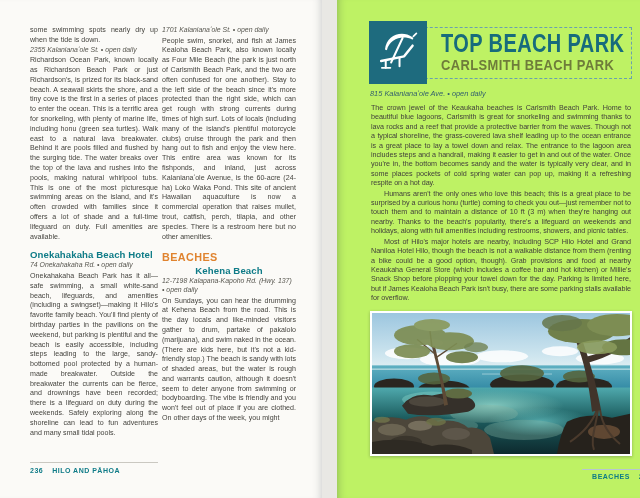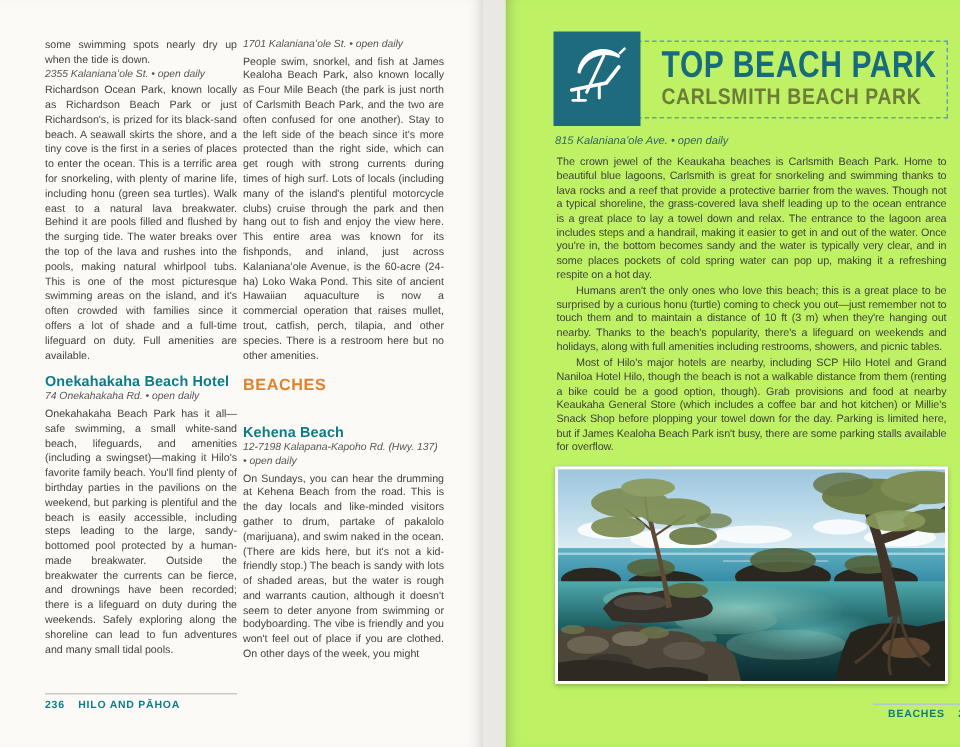--- a/index.html
+++ b/index.html
@@ -59,21 +59,21 @@
       <p class="addr">74 Onekahakaha Rd. • open daily</p>
       <p class="body">Onekahakaha Beach Park has it all—safe swimming, a small white-sand beach, lifeguards, and amenities (including a swingset)—making it Hilo's favorite family beach. You'll find plenty of birthday parties in the pavilions on the weekend, but parking is plentiful and the beach is easily accessible, including steps leading to the large, sandy-bottomed pool protected by a human-made breakwater. Outside the breakwater the currents can be fierce, and drownings have been recorded; there is a lifeguard on duty during the weekends. Safely exploring along the shoreline can lead to fun adventures and many small tidal pools.</p>
     </div>
 
     <div class="col col2">
       <p class="addr">1701 Kalanianaʻole St. • open daily</p>
       <p class="body">People swim, snorkel, and fish at James Kealoha Beach Park, also known locally as Four Mile Beach (the park is just north of Carlsmith Beach Park, and the two are often confused for one another). Stay to the left side of the beach since it's more protected than the right side, which can get rough with strong currents during times of high surf. Lots of locals (including many of the island's plentiful motorcycle clubs) cruise through the park and then hang out to fish and enjoy the view here. This entire area was known for its fishponds, and inland, just across Kalanianaʻole Avenue, is the 60-acre (24-ha) Loko Waka Pond. This site of ancient Hawaiian aquaculture is now a commercial operation that raises mullet, trout, catfish, perch, tilapia, and other species. There is a restroom here but no other amenities.</p>
 
       <h2 class="region">BEACHES</h2>
 
-      <h3 class="sec" style="margin-top:20px;">Kehena Beach</h3>
+      <h3 class="sec" style="margin-top:2px;text-align:center;">Kehena Beach</h3>
       <p class="addr">12-7198 Kalapana-Kapoho Rd. (Hwy. 137) • open daily</p>
       <p class="body">On Sundays, you can hear the drumming at Kehena Beach from the road. This is the day locals and like-minded visitors gather to drum, partake of pakalolo (marijuana), and swim naked in the ocean. (There are kids here, but it's not a kid-friendly stop.) The beach is sandy with lots of shaded areas, but the water is rough and warrants caution, although it doesn't seem to deter anyone from swimming or bodyboarding. The vibe is friendly and you won't feel out of place if you are clothed. On other days of the week, you might</p>
     </div>
 
     <footer class="pfoot-left">
       <span>236</span>
       <span>HILO AND PĀHOA</span>
     </footer>
   </section>
 

